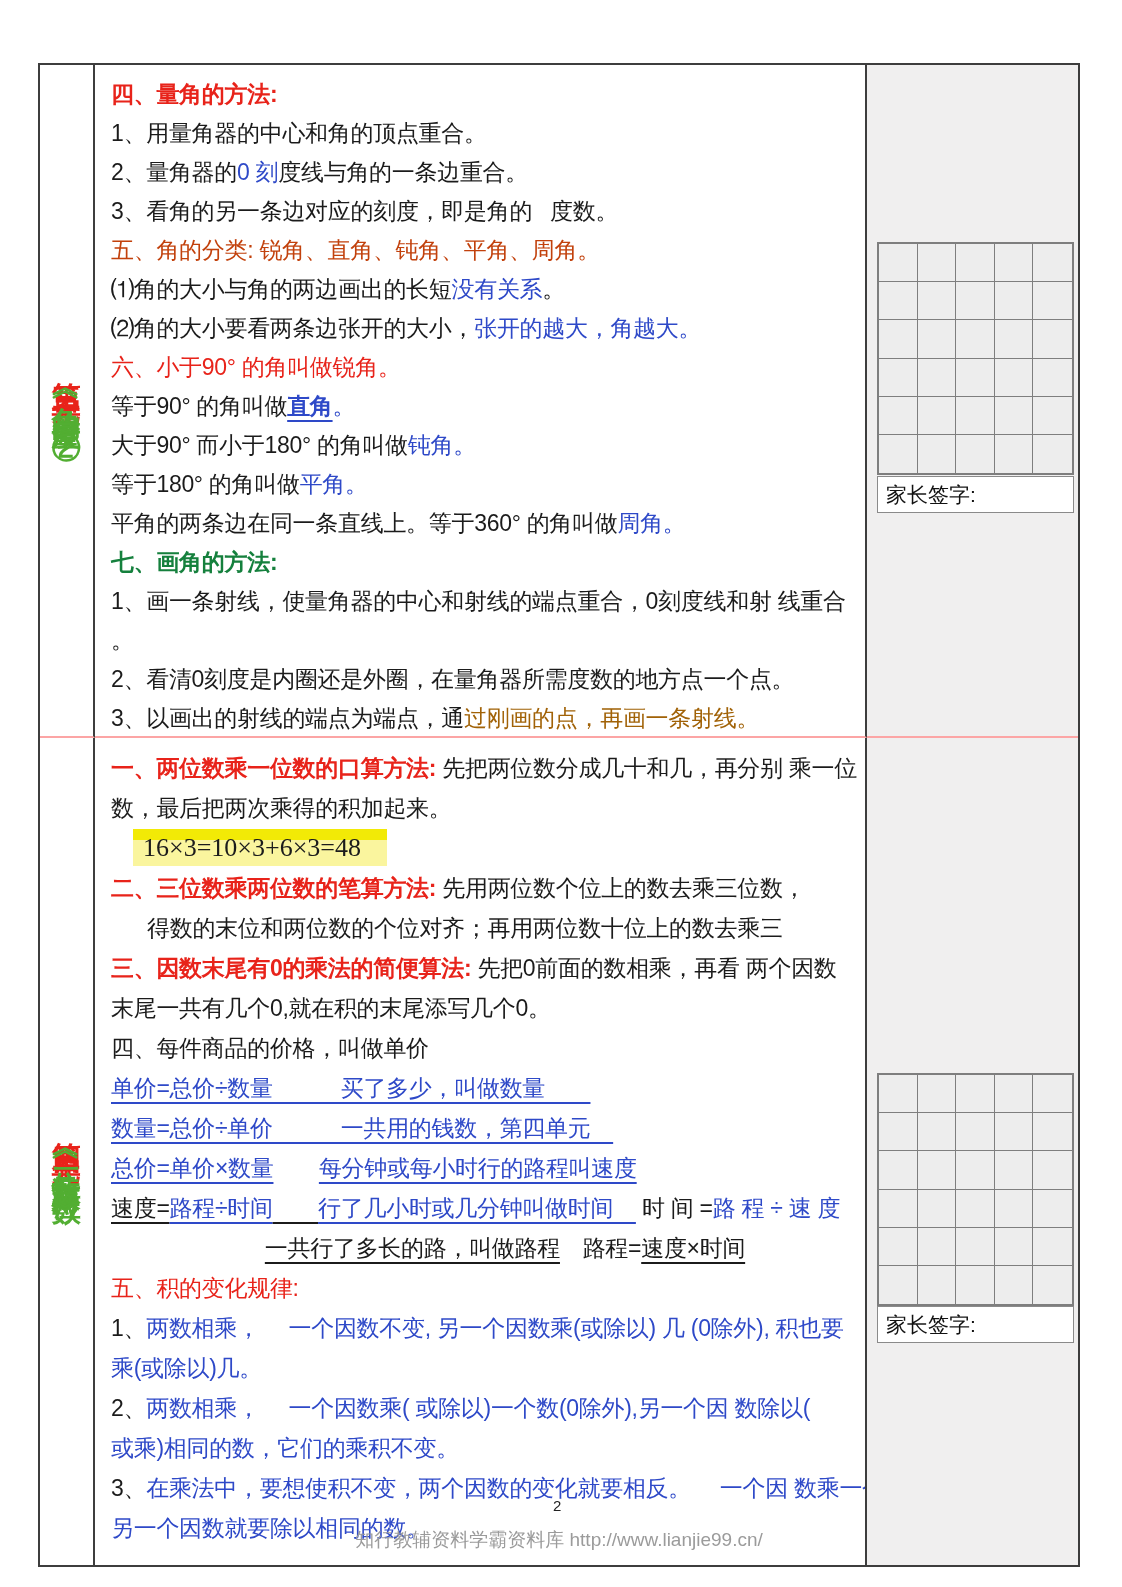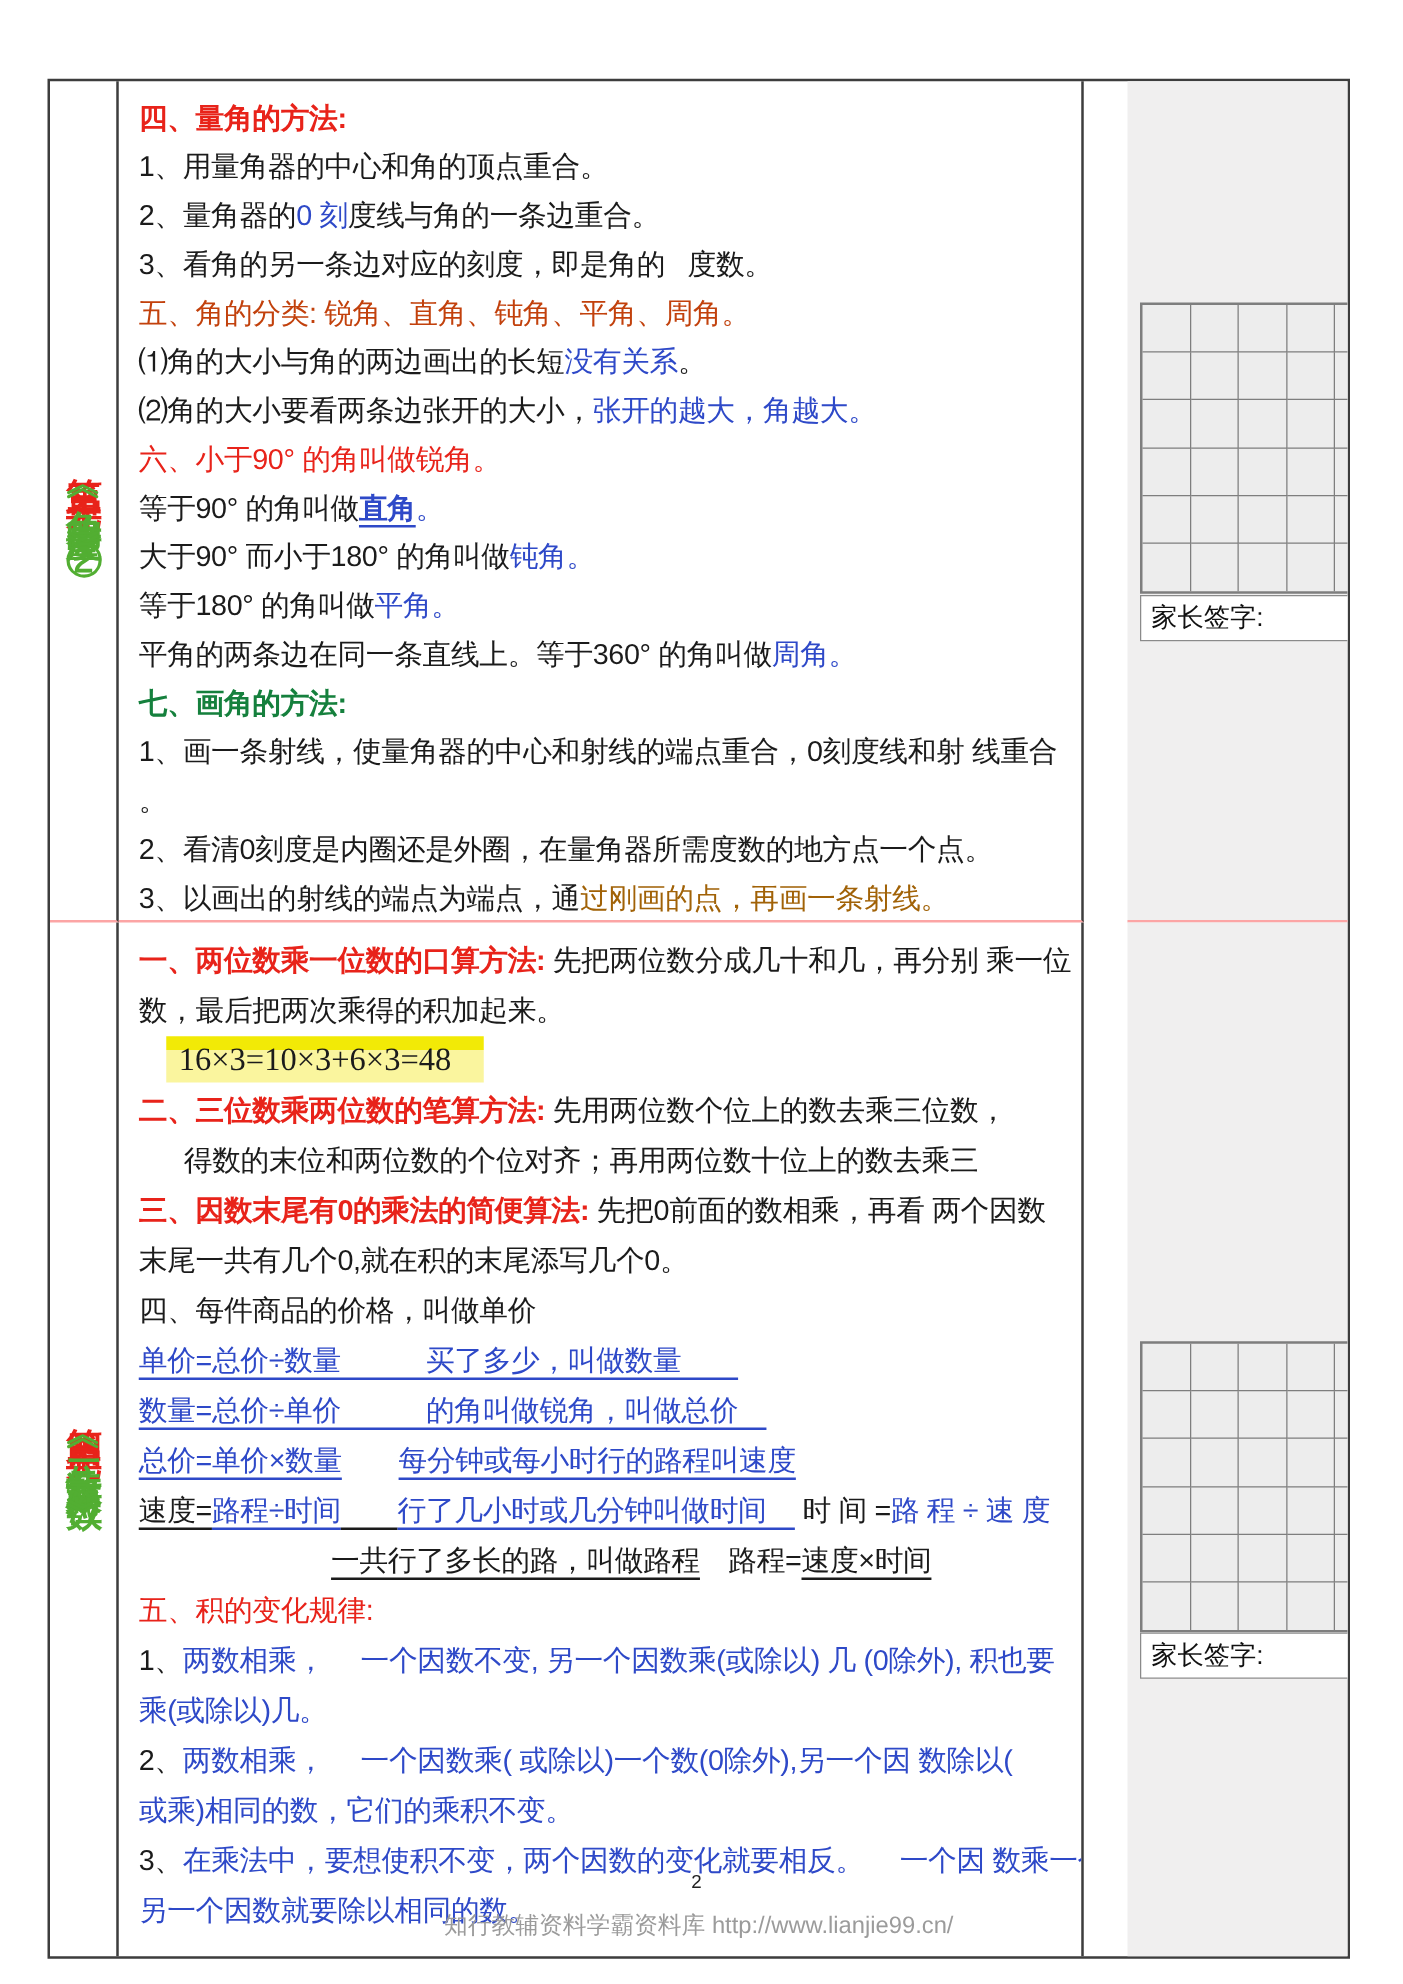--- a/index.html
+++ b/index.html
@@ -5,21 +5,21 @@
   html,body{margin:0;padding:0;background:#ffffff;}
   .page{position:relative;width:1122px;height:1587px;background:#ffffff;
         font-family:"Liberation Sans",sans-serif;color:#1b1b1b;overflow:hidden;}
   .tbl{position:absolute;left:38px;top:63px;width:1042px;height:1504px;
        border:2px solid #3d3d3d;box-sizing:border-box;display:grid;
        grid-template-columns:55px 772px 1fr;grid-template-rows:673px 1fr;}
   .cell{box-sizing:border-box;position:relative;overflow:hidden;}
   .c-sb{border-right:2px solid #3d3d3d;display:flex;align-items:center;justify-content:center;}
   .c-ct{border-right:2px solid #3d3d3d;padding:10px 2px 0 16px;}
   .row1{border-bottom:2px solid #fca5a5;}
-  .c-rt{background:#f0efef;margin-left:35px;}
+  .c-rt{background:#f0efef;}
   .vtext{writing-mode:vertical-rl;text-orientation:upright;font-weight:bold;
          font-size:29px;line-height:1.05;letter-spacing:5px;text-align:center;}
   .v-red{color:#e8231a;}
   .v-green{color:#52ae32;}
   .line{height:39px;line-height:39px;white-space:nowrap;font-size:23px;letter-spacing:-0.3px;}
   .s2 .line{height:40px;line-height:40px;}
   .u{text-decoration:underline;text-decoration-thickness:2px;text-underline-offset:6px;}
   .hl{font-family:"Liberation Serif",serif;font-size:26px;letter-spacing:0;
       background:linear-gradient(180deg,#f2ea06 0%,#f2ea06 30%,#faf59e 30%,#f8f species 100%);
       background:linear-gradient(180deg,#f2ea06 30%,#faf59e 30%);
@@ -114,21 +114,21 @@
     <div class="cell c-ct s2" id="content2">
         <div class="line"><span style="color: rgb(232, 35, 26); font-weight: bold;">一、两位数乘一位数的口算方法: </span><span>先把两位数分成几十和几，再分别 乘一位</span></div>
         <div class="line"><span>数，最后把两次乘得的积加起来。</span></div>
         <div class="line" style="padding-left: 22px;"><span class="hl">16×3=10×3+6×3=48</span></div>
         <div class="line"><span style="color: rgb(232, 35, 26); font-weight: bold;">二、三位数乘两位数的笔算方法: </span><span>先用两位数个位上的数去乘三位数，</span></div>
         <div class="line" style="padding-left: 36px;"><span>得数的末位和两位数的个位对齐；再用两位数十位上的数去乘三</span></div>
         <div class="line"><span style="color: rgb(232, 35, 26); font-weight: bold;">三、因数末尾有0的乘法的简便算法: </span><span>先把0前面的数相乘，再看 两个因数</span></div>
         <div class="line"><span>末尾一共有几个0,就在积的末尾添写几个0。</span></div>
         <div class="line"><span>四、每件商品的价格，叫做单价</span></div>
         <div class="line"><span class="u" style="color: rgb(46, 73, 200);">单价=总价÷数量　　　买了多少，叫做数量　　</span></div>
-        <div class="line"><span class="u" style="color: rgb(46, 73, 200);">数量=总价÷单价　　　的角叫做锐角，叫做总价　</span></div>
+        <div class="line"><span class="u" style="color: rgb(46, 73, 200);">数量=总价÷单价　　　一共用的钱数，第四单元　</span></div>
         <div class="line"><span class="u" style="color: rgb(46, 73, 200);">总价=单价×数量</span><span>　　</span><span class="u" style="color: rgb(46, 73, 200);">每分钟或每小时行的路程叫速度</span></div>
         <div class="line"><span class="u">速度=</span><span class="u" style="color: rgb(46, 73, 200);">路程÷时间</span><span class="u">　　</span><span class="u" style="color: rgb(46, 73, 200);">行了几小时或几分钟叫做时间　</span><span> 时 间 =</span><span style="color: rgb(46, 73, 200);">路 程 ÷ 速 度</span></div>
         <div class="line" style="padding-left: 36px; text-align: center;"><span class="u">一共行了多长的路，叫做路程</span><span>　</span><span>路程=</span><span class="u">速度×时间</span></div>
         <div class="line"><span style="color: rgb(232, 35, 26);">五、积的变化规律:</span></div>
         <div class="line"><span>1、</span><span style="color: rgb(46, 73, 200);">两数相乘，　 一个因数不变, 另一个因数乘(或除以) 几 (0除外), 积也要</span></div>
         <div class="line"><span style="color: rgb(46, 73, 200);">乘(或除以)几。</span></div>
         <div class="line"><span>2、</span><span style="color: rgb(46, 73, 200);">两数相乘，　 一个因数乘( 或除以)一个数(0除外),另一个因 数除以(</span></div>
         <div class="line"><span style="color: rgb(46, 73, 200);">或乘)相同的数，它们的乘积不变。</span></div>
         <div class="line"><span>3、</span><span style="color: rgb(46, 73, 200);">在乘法中，要想使积不变，两个因数的变化就要相反。　 一个因 数乘一个数，</span></div>
         <div class="line"><span style="color: rgb(46, 73, 200);">另一个因数就要除以相同的数。</span></div>

